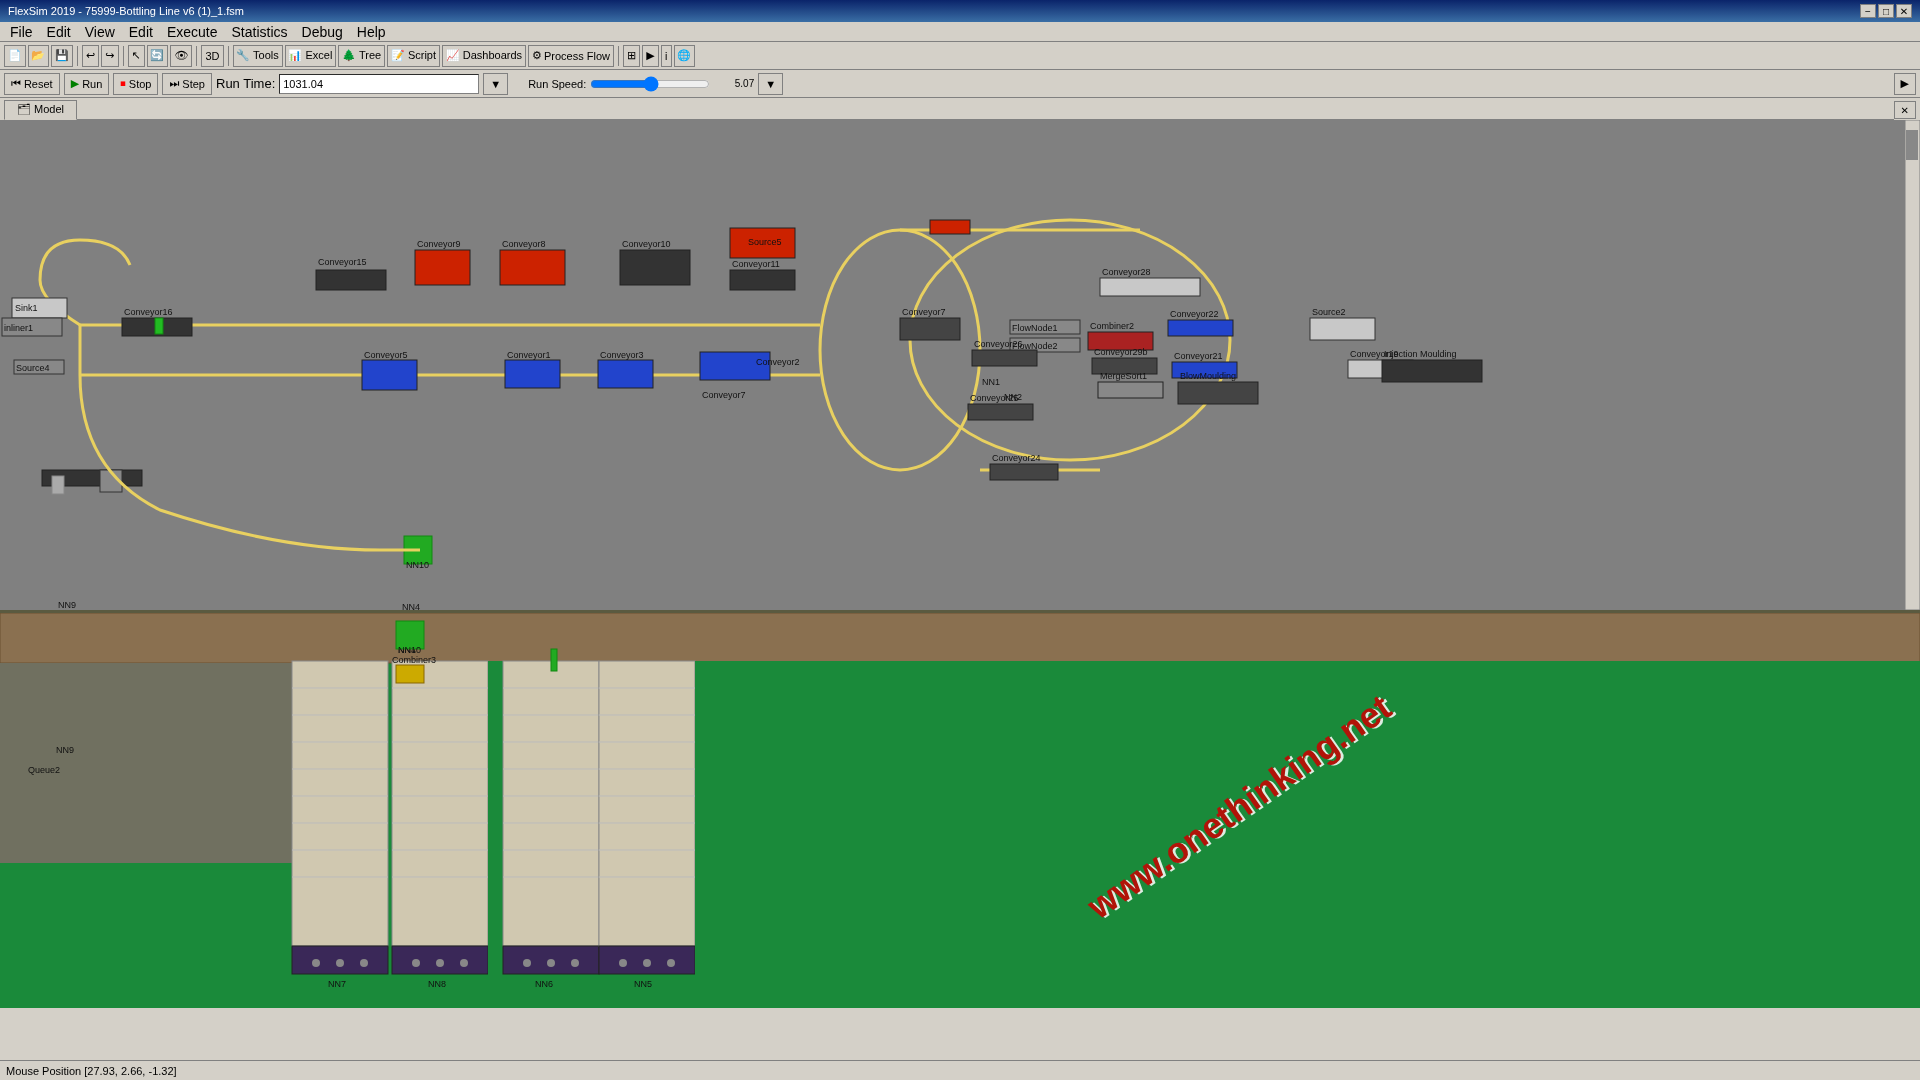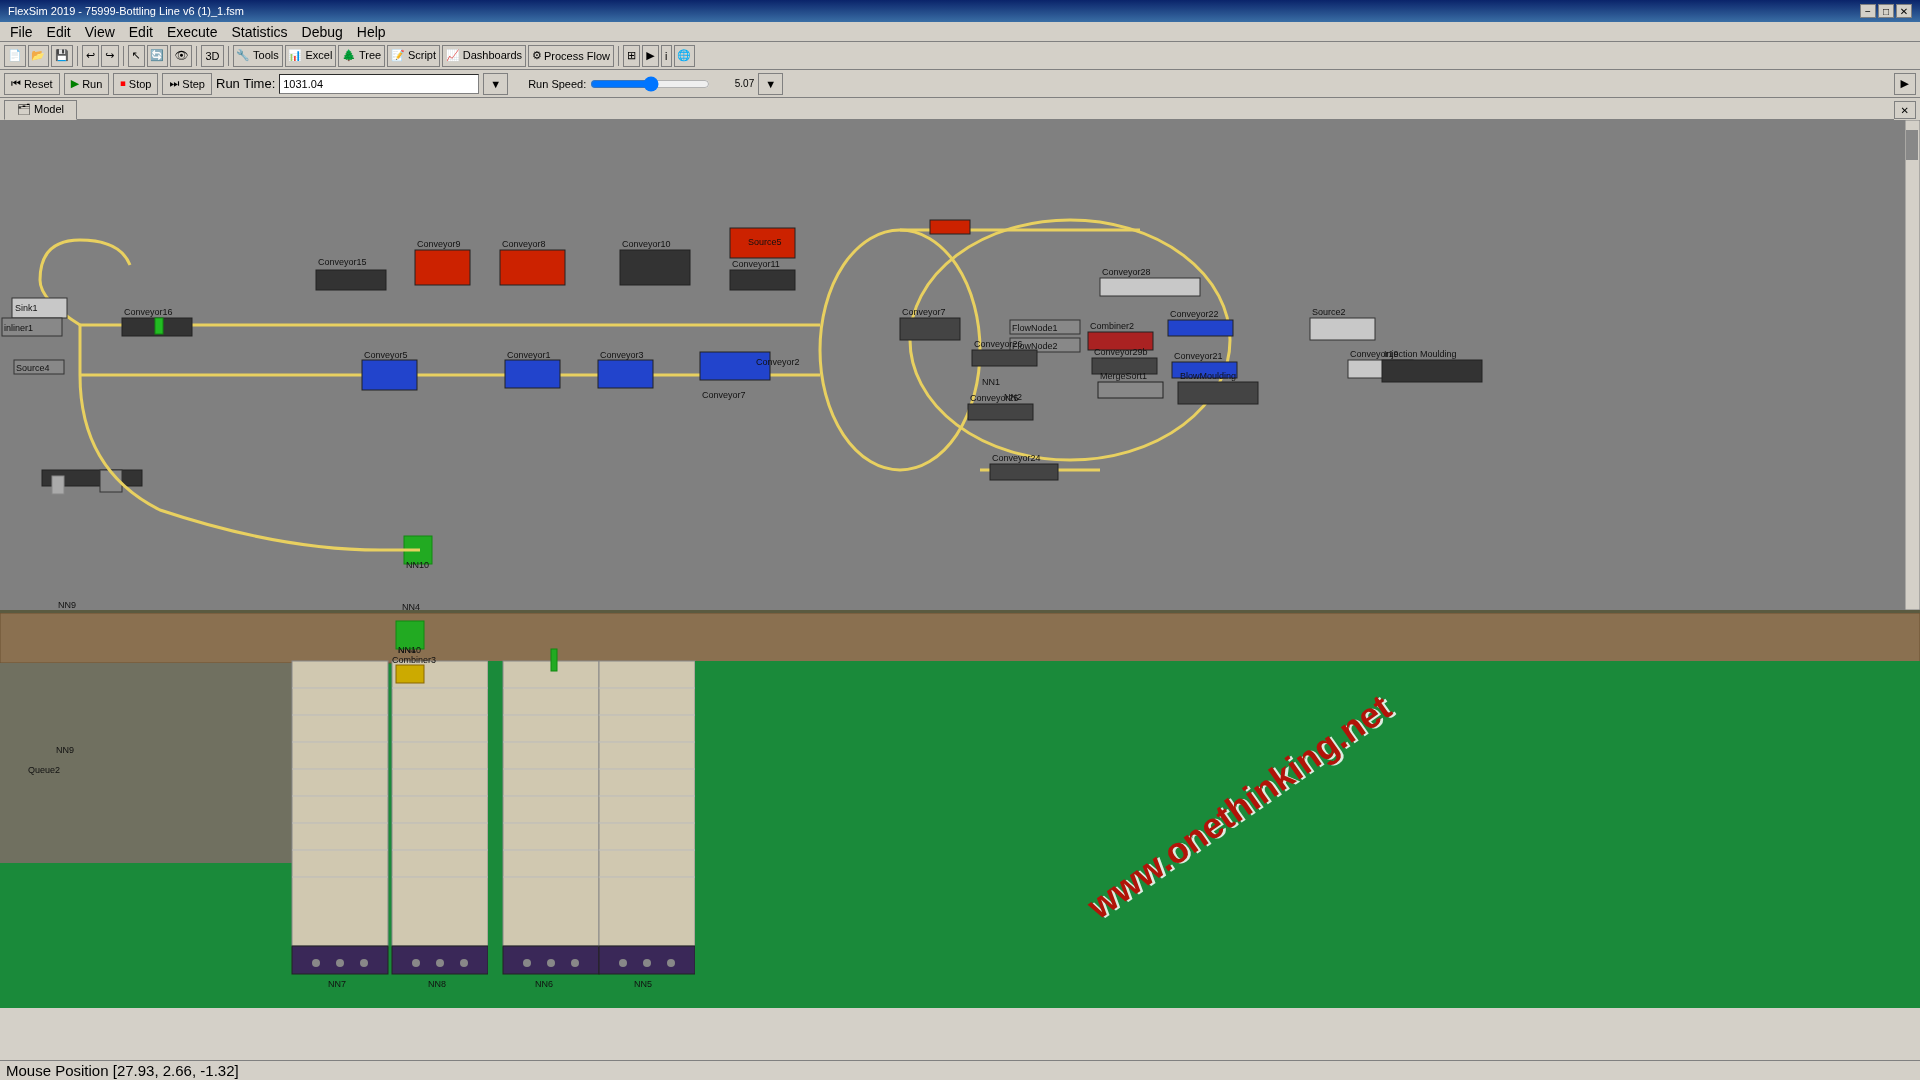--- a/index.html
+++ b/index.html
@@ -90,21 +90,21 @@
       font-size: 36px; font-weight: bold; color: #cc0000;
       transform: rotate(-35deg); opacity: 0.85; white-space: nowrap;
       font-family: Arial, sans-serif; pointer-events: none; z-index: 100;
       text-shadow: 2px 2px 0 #fff;
     }
 
     
     #statusbar {
       position: fixed; bottom: 0; left: 0; width: 100%; height: 20px;
       background: #d4d0c8; border-top: 1px solid #808080;
-      display: flex; align-items: center; padding: 0 6px; font-size: 15px; margin-top: 40px;
+      display: flex; align-items: center; padding: 0 6px; font-size: 11px; margin-top: 40px;
     }
 
     
     #sim-svg {
       width: 100%; height: 100%;
     }
 
     .node-label {
       font-size: 9px; fill: #111; font-family: Arial;
     }

